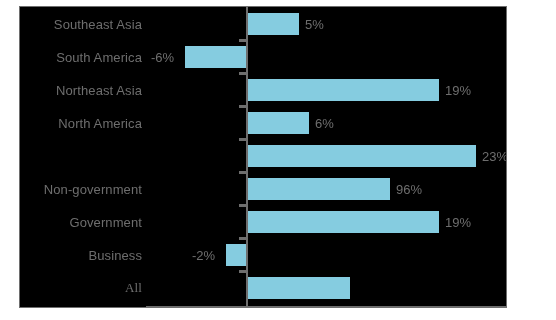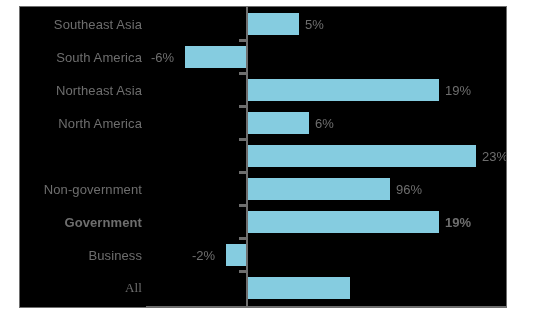--- a/index.html
+++ b/index.html
@@ -101,21 +101,21 @@
     <div class="bar" style="left:228px;width:228px;"></div>
     <div class="val-label" style="left:462px;">23%</div>
   </div>
 
   <div class="row" style="top:165px;">
     <div class="cat-label">Non-government</div>
     <div class="bar" style="left:228px;width:142px;"></div>
     <div class="val-label" style="left:376px;">96%</div>
   </div>
 
-  <div class="row" style="top:198px;font-weight:bold;">
+  <div class="row" style="top:198px;">
     <div class="cat-label">Government</div>
     <div class="bar" style="left:228px;width:191px;"></div>
     <div class="val-label" style="left:425px;">19%</div>
   </div>
 
   <div class="row" style="top:231px;">
     <div class="cat-label">Business</div>
     <div class="bar" style="left:206px;width:20px;"></div>
     <div class="val-label" style="left:172px;">-2%</div>
   </div>

